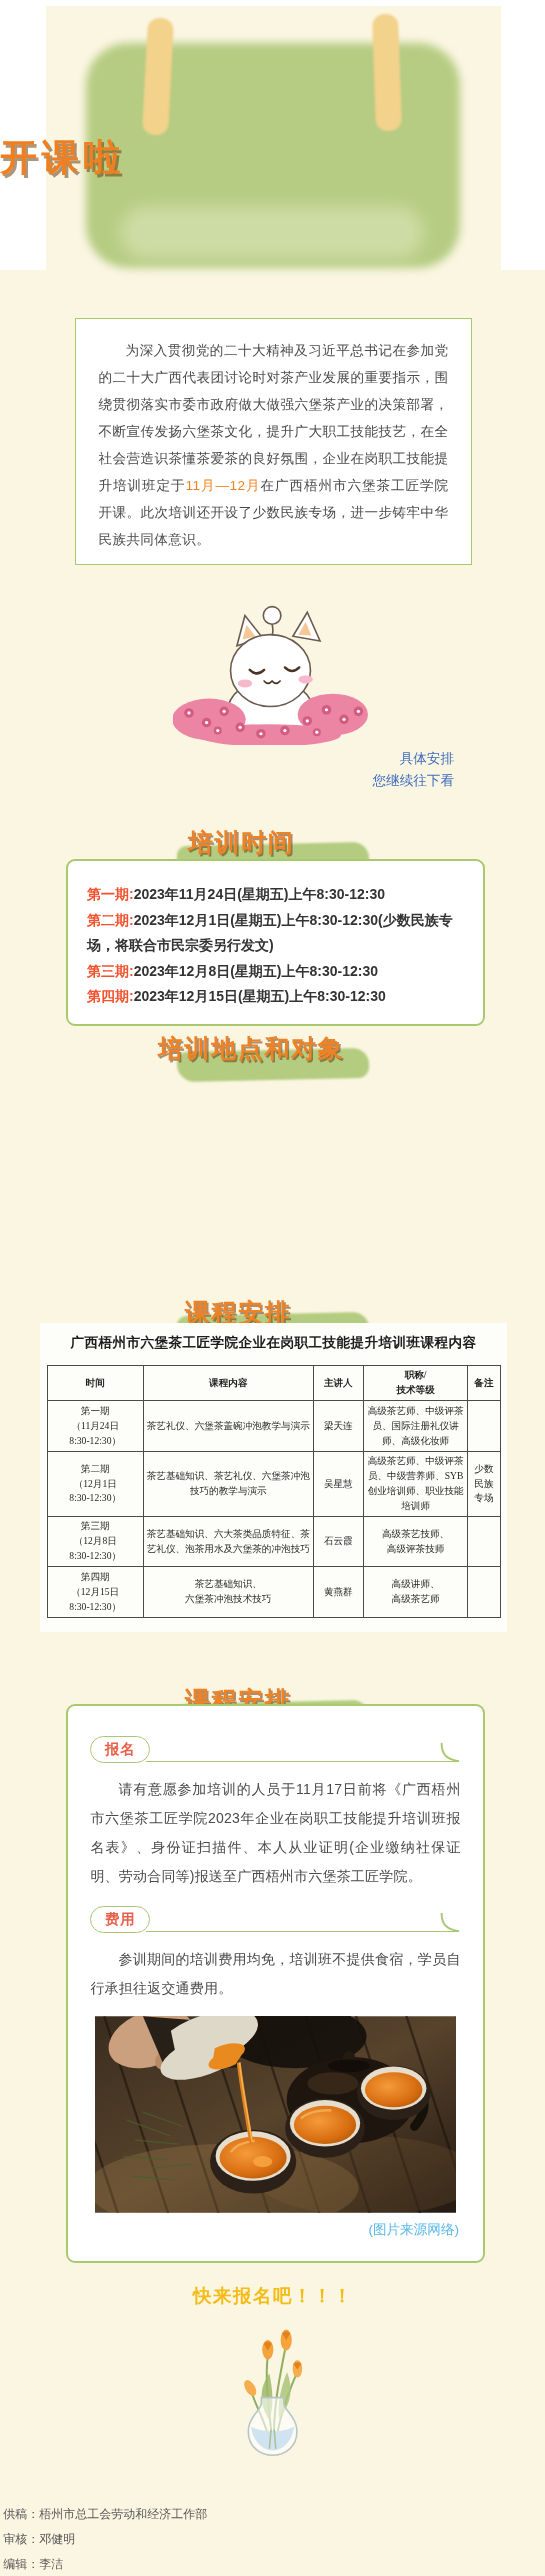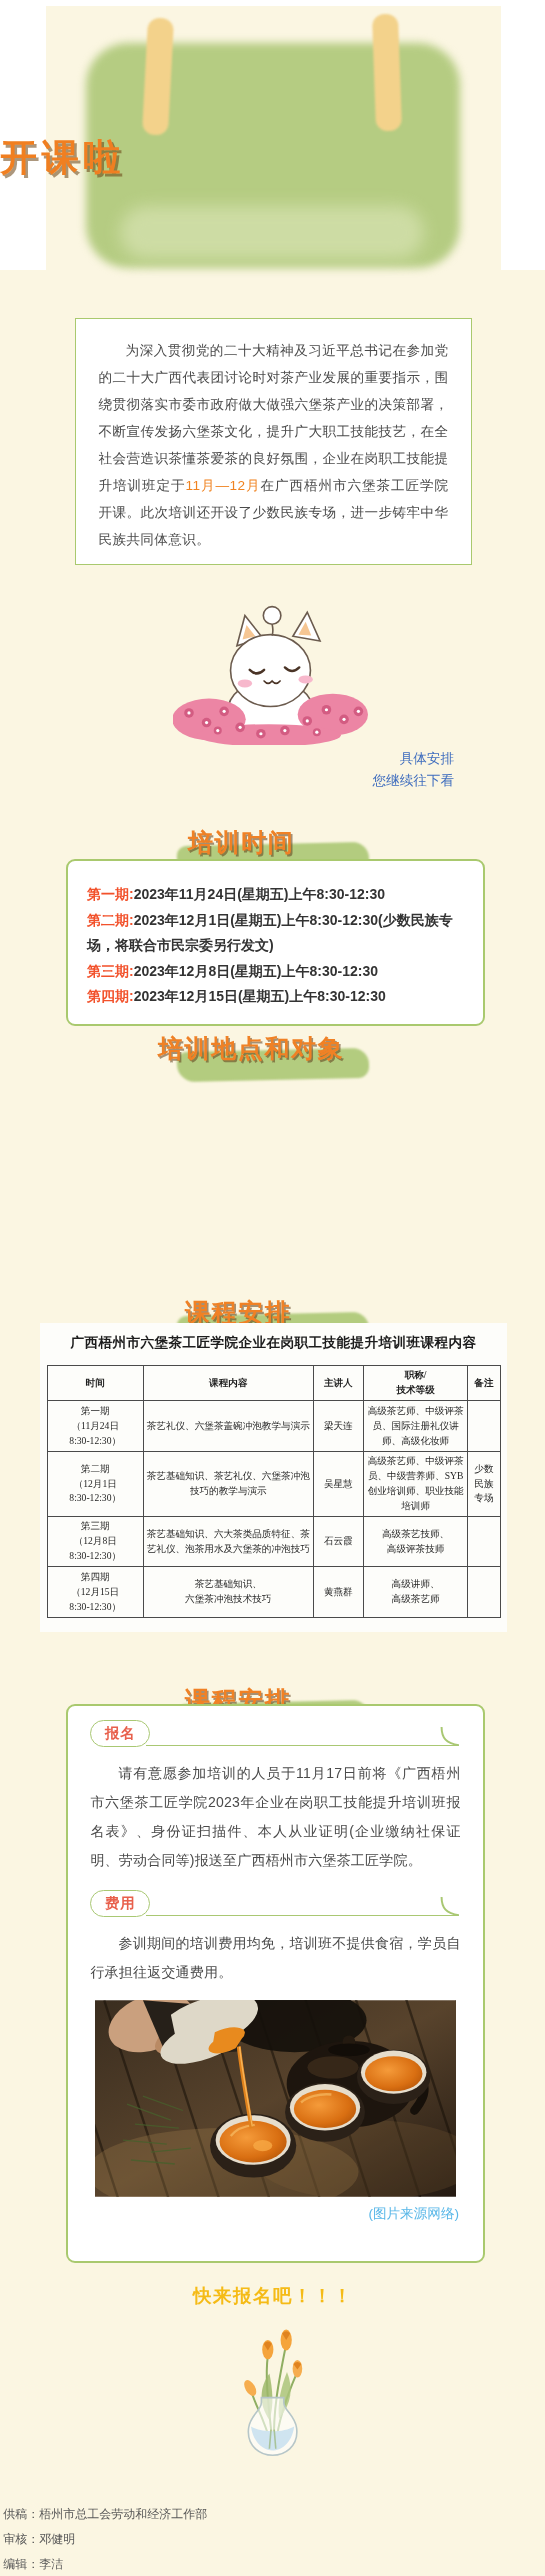--- a/index.html
+++ b/index.html
@@ -64,21 +64,21 @@
   table.course { margin:12.8px auto 0; border-collapse:collapse; width:454px;
     font-family:"Liberation Serif","DejaVu Serif",serif; font-size:9.6px; color:#1e1e1e; }
   table.course th, table.course td { border:0.8px solid #4a4a4a; text-align:center;
     vertical-align:middle; padding:2.4px 2.4px; line-height:1.55; white-space:pre-line; }
   table.course th { font-weight:600; }
   .col-time{width:96px;} .col-content{width:169px;} .col-speaker{width:50px;}
   .col-title{width:104px;} .col-note{width:32px;}
 
   
   .card-req { top:1704px; min-height:559px; padding:12.8px 22.4px 17.6px; }
-  .badge-row { position:relative; height:30px; margin-top:1px; }
+  .badge-row { position:relative; height:30px; margin-top:17px; }
   .badge-pill { position:relative; z-index:2; display:inline-block; background:#ffffff;
     border:1.6px solid #a9c873; border-radius:15px; padding:3.2px 13.6px;
     color:#e8604c; font-size:14.4px; font-weight:700; letter-spacing:0.8px; }
   .badge-line { position:absolute; left:56px; right:1.6px; bottom:4px; border-bottom:1.6px solid #a9c873; }
   .badge-hook { position:absolute; right:1.6px; bottom:4px; width:19px; height:19px; }
   .req-p { font-size:14px; line-height:29px; color:#4a4a4a; text-align:justify;
     text-indent:2em; letter-spacing:0.2px; margin-top:9.6px; }
   .email-line { font-size:14px; line-height:24px; color:#4a4a4a; margin-top:8px; }
   .badge-row.second { margin-top:14.4px; }
   .tea-photo { width:361px; height:197px; margin:12.8px auto 0; display:block; }

